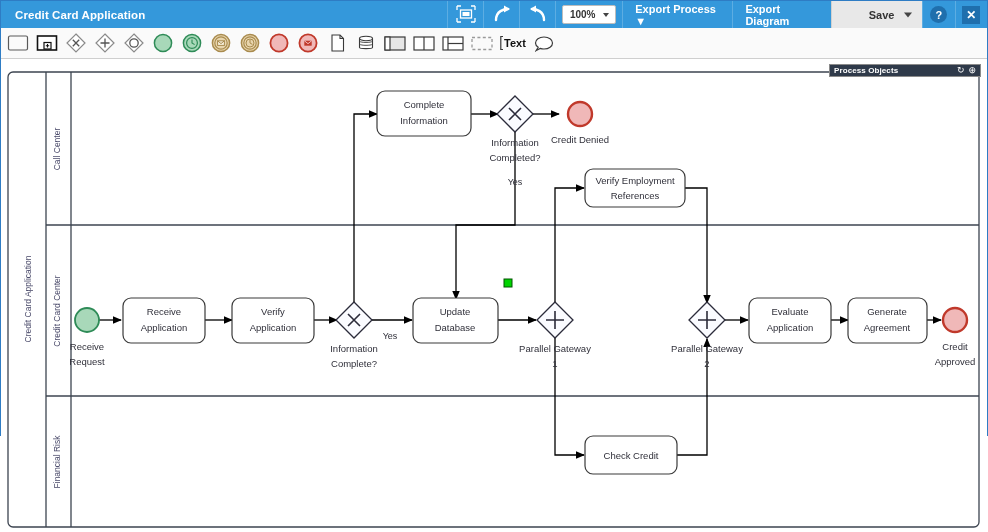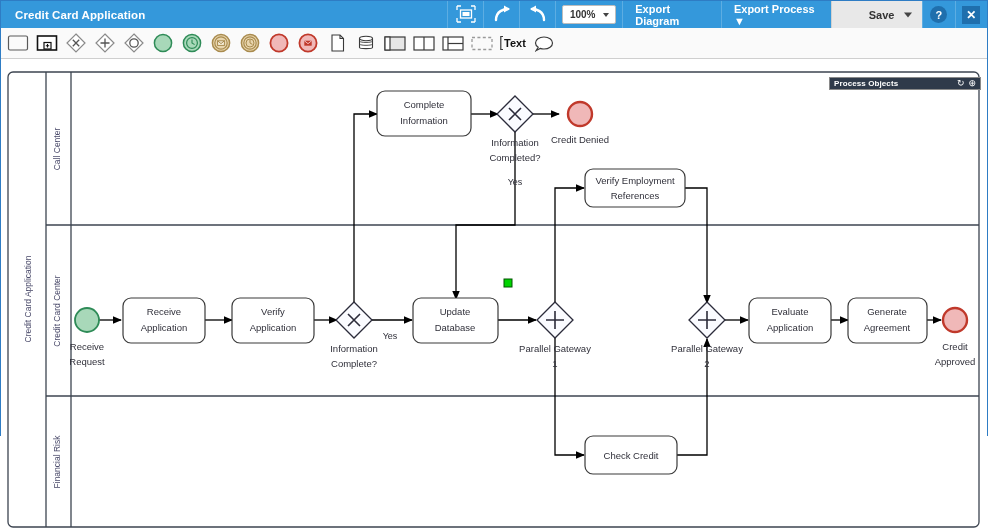--- a/index.html
+++ b/index.html
@@ -129,21 +129,21 @@
   .canvas {
     position: absolute; left: 0; top: 58px;
     width: 986px; height: 472px;
     background: #ffffff;
     overflow: hidden;
   }
   .canvas svg { display: block; }
 
   
   .po-panel {
-    position: absolute; left: 828px; top: 18px;
+    position: absolute; left: 828px; top: 5px;
     width: 152px; height: 13px;
     background: #2f3a4a;
     border: 1px solid #8a8a8a;
     display: flex; align-items: center;
     padding: 0 4px;
     z-index: 20;
   }
   .po-title {
     color: #ffffff;
     font-size: 8px;
@@ -207,22 +207,22 @@
       </span>
     </div>
 
     <div class="zoom-wrap">
       <div class="zoom-select">
         <span>100%</span>
         <span class="caret"></span>
       </div>
     </div>
 
+    <div class="tb-btn wide">Export Process ▼</div>
     <div class="tb-btn wide">Export Diagram</div>
-    <div class="tb-btn wide">Export Process ▼</div>
 
     <div class="tb-btn light">
       <span>Save</span>
       <span class="caret"></span>
     </div>
 
     <div class="tb-btn helpbtn">
       <span class="help-circle">?</span>
     </div>
 

